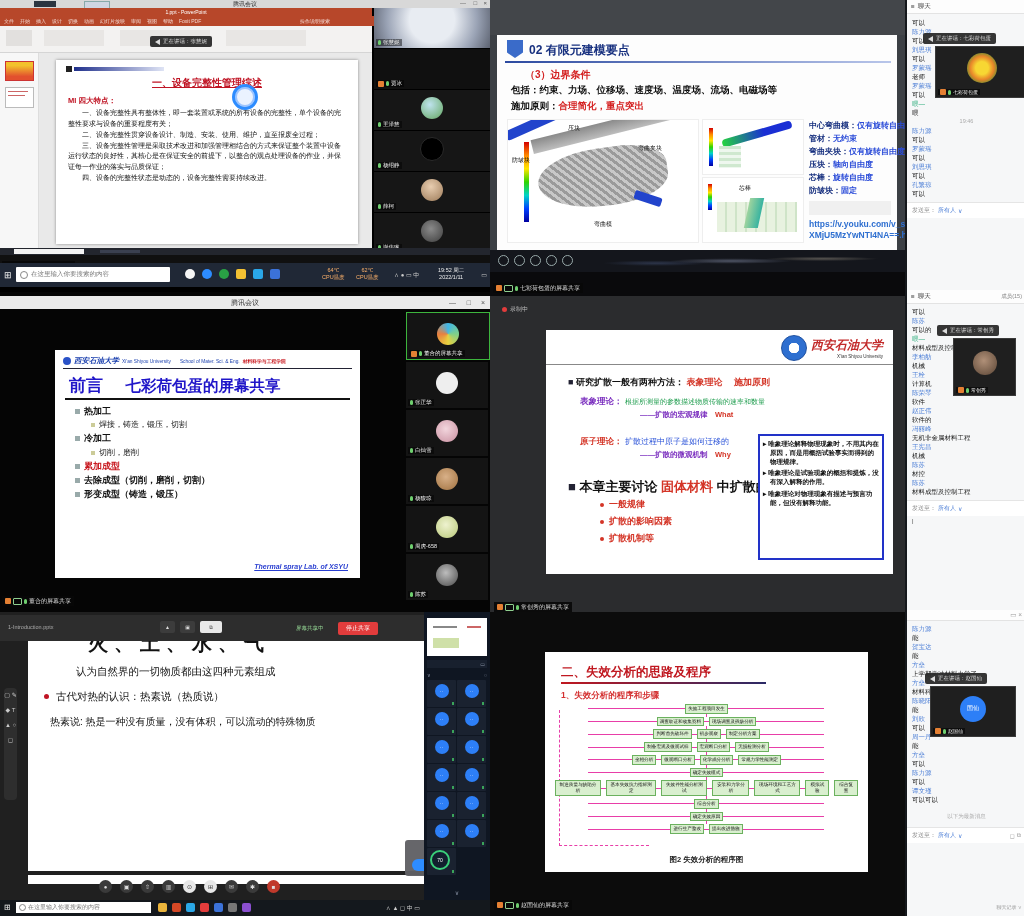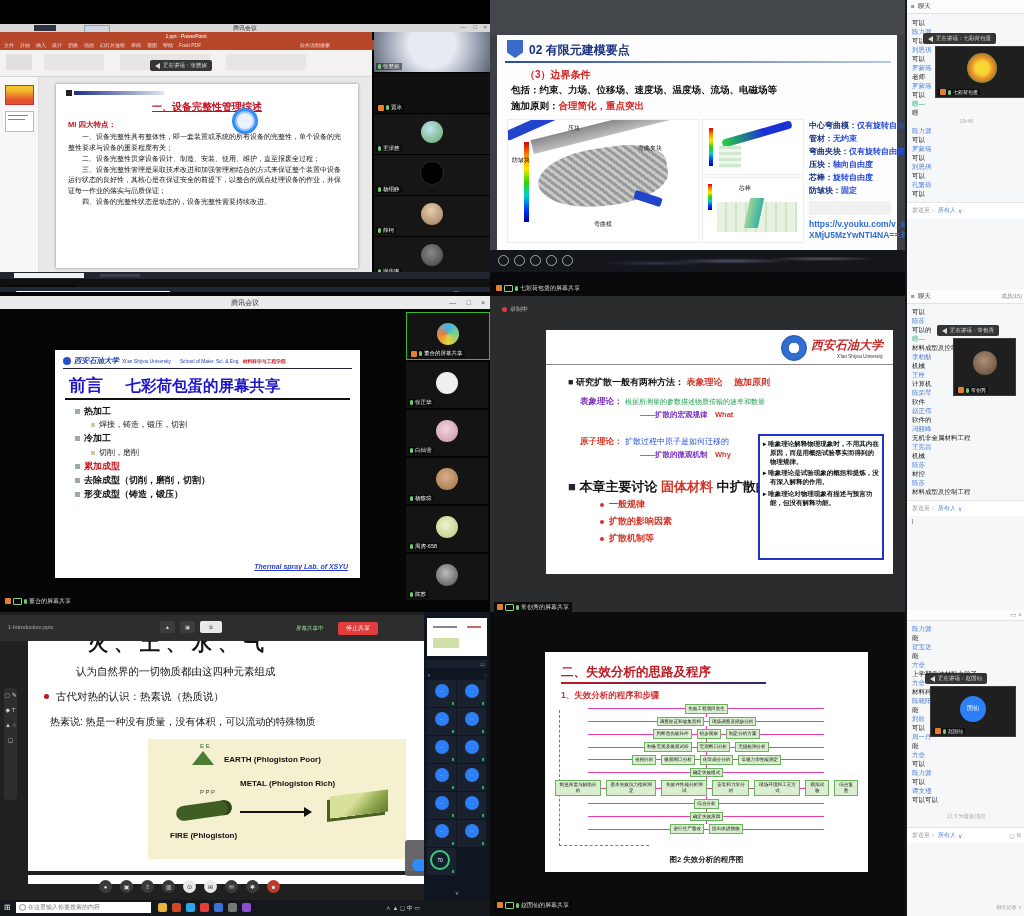--- a/index.html
+++ b/index.html
@@ -12,21 +12,21 @@
   .ic-screen{display:inline-block;width:7px;height:5px;border:1px solid #8fd08f;border-radius:1px;flex:0 0 auto;}
   .ic-mic{display:inline-block;width:3px;height:5px;background:#6fcf6f;border-radius:2px;flex:0 0 auto;}
   .ic-spk{display:inline-block;width:0;height:0;border-top:3px solid transparent;border-bottom:3px solid transparent;border-right:5px solid #ddd;flex:0 0 auto;}
   .share-chip{display:inline-flex;align-items:center;gap:2px;background:rgba(8,8,8,.9);color:#ddd;
       font-size:6px;line-height:8px;padding:1px 3px;white-space:nowrap;}
   .talk-tip{display:inline-flex;align-items:center;gap:3px;background:rgba(42,42,42,.95);color:#ddd;
       font-size:5.5px;line-height:7px;padding:2px 5px;border-radius:2px;white-space:nowrap;z-index:6;}
   
   .tbar-icon{display:inline-block;width:10px;height:10px;border-radius:2px;margin-right:7px;}
   
-  #qa{left:0;top:0;width:438px;height:292px;background:#000;margin-top:24px;}
+  #qa{left:0;top:0;width:438px;height:292px;background:#000;}
   .tm-title{left:0;top:0;width:490px;height:8px;background:#d8d8d8;font-size:6px;color:#333;}
   .ppt-red{background:#b7472a;}
   .ppt-tab{font-size:5px;color:#f4d9d2;margin-right:6px;white-space:nowrap;}
   .slideA{background:#fff;box-shadow:0 0 3px rgba(0,0,0,.4);}
   .vtile{position:relative;width:116px;height:40px;background:#161616;border-bottom:1px solid #000;overflow:hidden;}
   .vlabel{position:absolute;left:2px;bottom:2px;display:flex;align-items:center;gap:2px;
       font-size:5.5px;color:#eee;background:rgba(0,0,0,.45);padding:0 2px;white-space:nowrap;}
   .vav{position:absolute;left:50%;top:45%;transform:translate(-50%,-50%);width:22px;height:22px;border-radius:50%;background:#555;}
   .av-bright{width:116px;height:40px;border-radius:0;left:0;top:0;transform:none;
       background:radial-gradient(circle at 50% 30%,#e8ecf2 0 35%,#9aa3b5 70%,#5c6270);}
@@ -671,32 +671,20 @@
 
     <div class="abs" style="left:28px;top:29px;width:410px;height:230px;background:#fff;overflow:hidden;">
       <div style="height:13px;overflow:hidden;">
         <div style="font-size:20px;font-weight:bold;color:#111;margin-top:-11px;padding-left:60px;letter-spacing:6px;">火、土、水、气</div>
       </div>
       <div class="abs" style="left:48px;top:24px;font-size:10.5px;color:#111;">认为自然界的一切物质都由这四种元素组成</div>
       <span class="abs" style="left:16px;top:53px;width:5px;height:5px;border-radius:50%;background:#c01424;"></span>
       <div class="abs" style="left:28px;top:49px;font-size:10.5px;color:#111;">古代对热的认识：热素说（热质说）</div>
       <div class="abs" style="left:22px;top:74px;font-size:10px;color:#111;">热素说: 热是一种没有质量，没有体积，可以流动的特殊物质</div>
 
-      <div class="abs" style="left:120px;top:98px;width:258px;height:120px;background:#f4f0d0;">
-        <span class="abs" style="left:52px;top:4px;font-size:6px;color:#2f6f2f;">E  E</span>
-        <span class="abs" style="left:44px;top:12px;width:0;height:0;border-left:11px solid transparent;border-right:11px solid transparent;border-bottom:14px solid #4a7d32;"></span>
-        <span class="abs" style="left:76px;top:16px;font-size:8px;font-weight:bold;color:#111;">EARTH (Phlogiston Poor)</span>
-        <span class="abs" style="left:92px;top:40px;font-size:8px;font-weight:bold;color:#111;">METAL (Phlogiston Rich)</span>
-        <span class="abs" style="left:182px;top:54px;width:58px;height:22px;background:linear-gradient(135deg,#d8e09a 0 40%,#90a84e 70%,#5f7a2e);transform:skewY(-7deg);box-shadow:-3px 3px 0 #4a5f22;"></span>
-        <span class="abs" style="left:52px;top:50px;font-size:6px;color:#444;">P P P</span>
-        <span class="abs" style="left:28px;top:64px;width:56px;height:15px;background:#3f5e23;border-radius:8px;transform:rotate(-8deg);box-shadow:inset -4px 0 0 #2c451a;"></span>
-        <span class="abs" style="left:92px;top:72px;width:66px;height:2px;background:#111;"></span>
-        <span class="abs" style="left:156px;top:68px;width:0;height:0;border-top:5px solid transparent;border-bottom:5px solid transparent;border-left:8px solid #111;"></span>
-        <span class="abs" style="left:22px;top:92px;font-size:8px;font-weight:bold;color:#111;">FIRE (Phlogiston)</span>
-      </div>
     </div>
     <div class="abs" style="left:28px;top:263px;width:410px;height:9px;background:#fff;"></div>
 
     <div class="abs" style="left:4px;top:76px;width:13px;height:112px;background:#2e2e2e;border-radius:4px;color:#ccc;font-size:6px;text-align:center;line-height:15px;">▢ ✎ ◆ T ▲ ○ ◻</div>
 
     <div class="abs" style="left:405px;top:228px;width:72px;height:36px;background:rgba(96,96,100,.96);border-radius:3px;">
       <span class="abs" style="right:3px;top:1px;font-size:5px;color:#ccc;">×</span>
       <span class="abs" style="right:8px;top:6px;font-size:8px;color:#fff;">26/26</span>
       <span class="abs flex" style="left:7px;top:19px;width:58px;height:12px;background:#2d8cff;border-radius:6px;justify-content:center;font-size:6px;color:#fff;">跟随讲者</span>
     </div>

